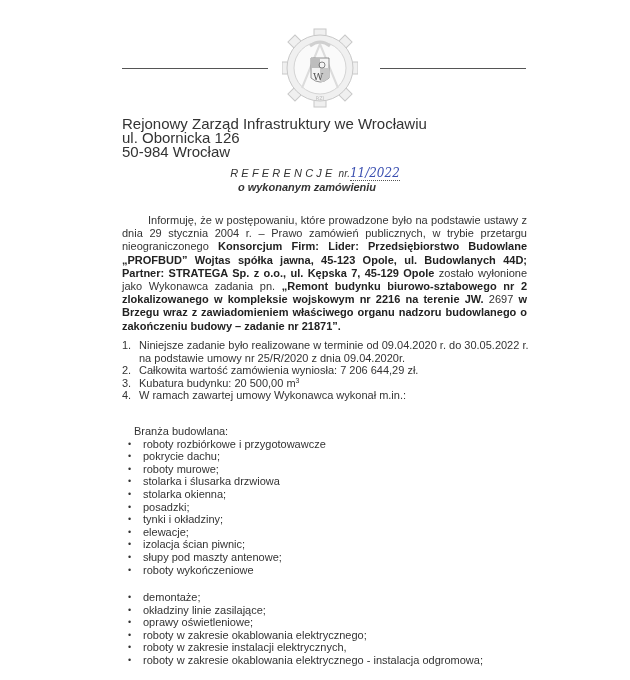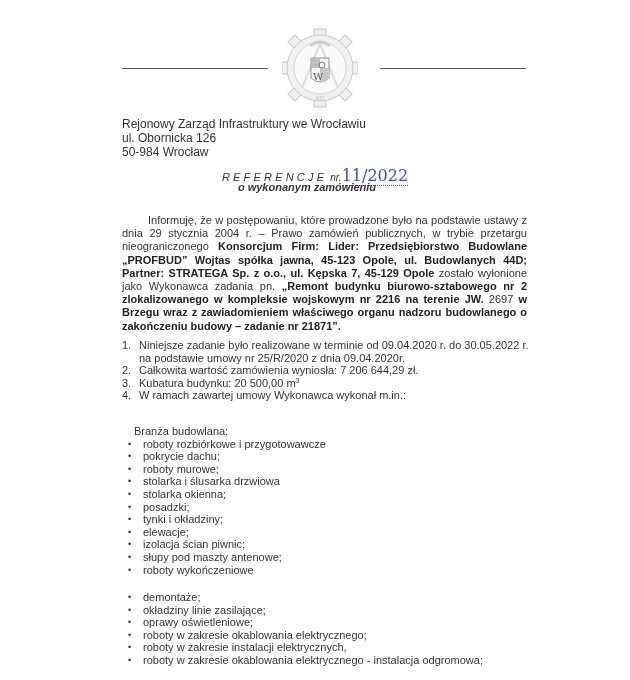--- a/index.html
+++ b/index.html
@@ -2,25 +2,25 @@
 <html><head>
 <meta charset="utf-8">
 <style>
   html, body { margin: 0; padding: 0; background: #ffffff; }
   body { width: 630px; height: 680px; position: relative; overflow: hidden;
          font-family: "Liberation Sans", sans-serif; color: #2a2a2a; }
   .rule { position: absolute; top: 68px; height: 1px; background: #555; }
   .rule.left { left: 122px; width: 146px; }
   .rule.right { left: 380px; width: 146px; }
   .logo { position: absolute; left: 282px; top: 28px; width: 76px; height: 80px; }
-  .address { position: absolute; left: 122px; top: 117px; font-size: 12px; line-height: 14px; color: #333; }
+  .address { position: absolute; left: 122px; top: 117px; font-size: 15px; line-height: 14px; color: #333; }
   .title { position: absolute; left: 0; width: 630px; top: 166px; text-align: center; font-size: 11px; }
   .title .ref { font-weight: normal; font-style: italic; letter-spacing: 3.2px; color: #333; }
   .title .nr { font-style: italic; font-size: 10px; color: #333; letter-spacing: 0; }
-  .title .num { font-family: "DejaVu Serif", serif; color: #3a4fb0; font-size: 16px; border-bottom: 1px dotted #555; }
+  .title .num { font-family: "DejaVu Serif", serif; font-style: italic; color: #3a4fb0; font-size: 12px; border-bottom: 1px dotted #555; }
   .subtitle { position: absolute; left: 0; width: 614px; top: 181px; text-align: center; font-size: 11px; font-weight: bold; font-style: italic; color: #333; }
   .para { position: absolute; left: 122px; width: 405px; top: 214px; font-size: 11px; line-height: 13.2px; text-align: justify; color: #333; }
   .para .indent { display: inline-block; width: 26px; }
   .para b { color: #222; }
   .numlist { position: absolute; left: 122px; width: 410px; top: 339px; font-size: 11px; line-height: 12.6px; color: #333; margin: 0; padding: 0; list-style: none; }
   .numlist li { position: relative; padding-left: 17px; }
   .numlist .n { position: absolute; left: 0; }
   sup { font-size: 7px; vertical-align: 4px; line-height: 0; }
   .section { position: absolute; left: 134px; font-size: 11px; line-height: 12.6px; color: #333; margin-top: 15px; }
   .section .head { margin-bottom: 0; }

